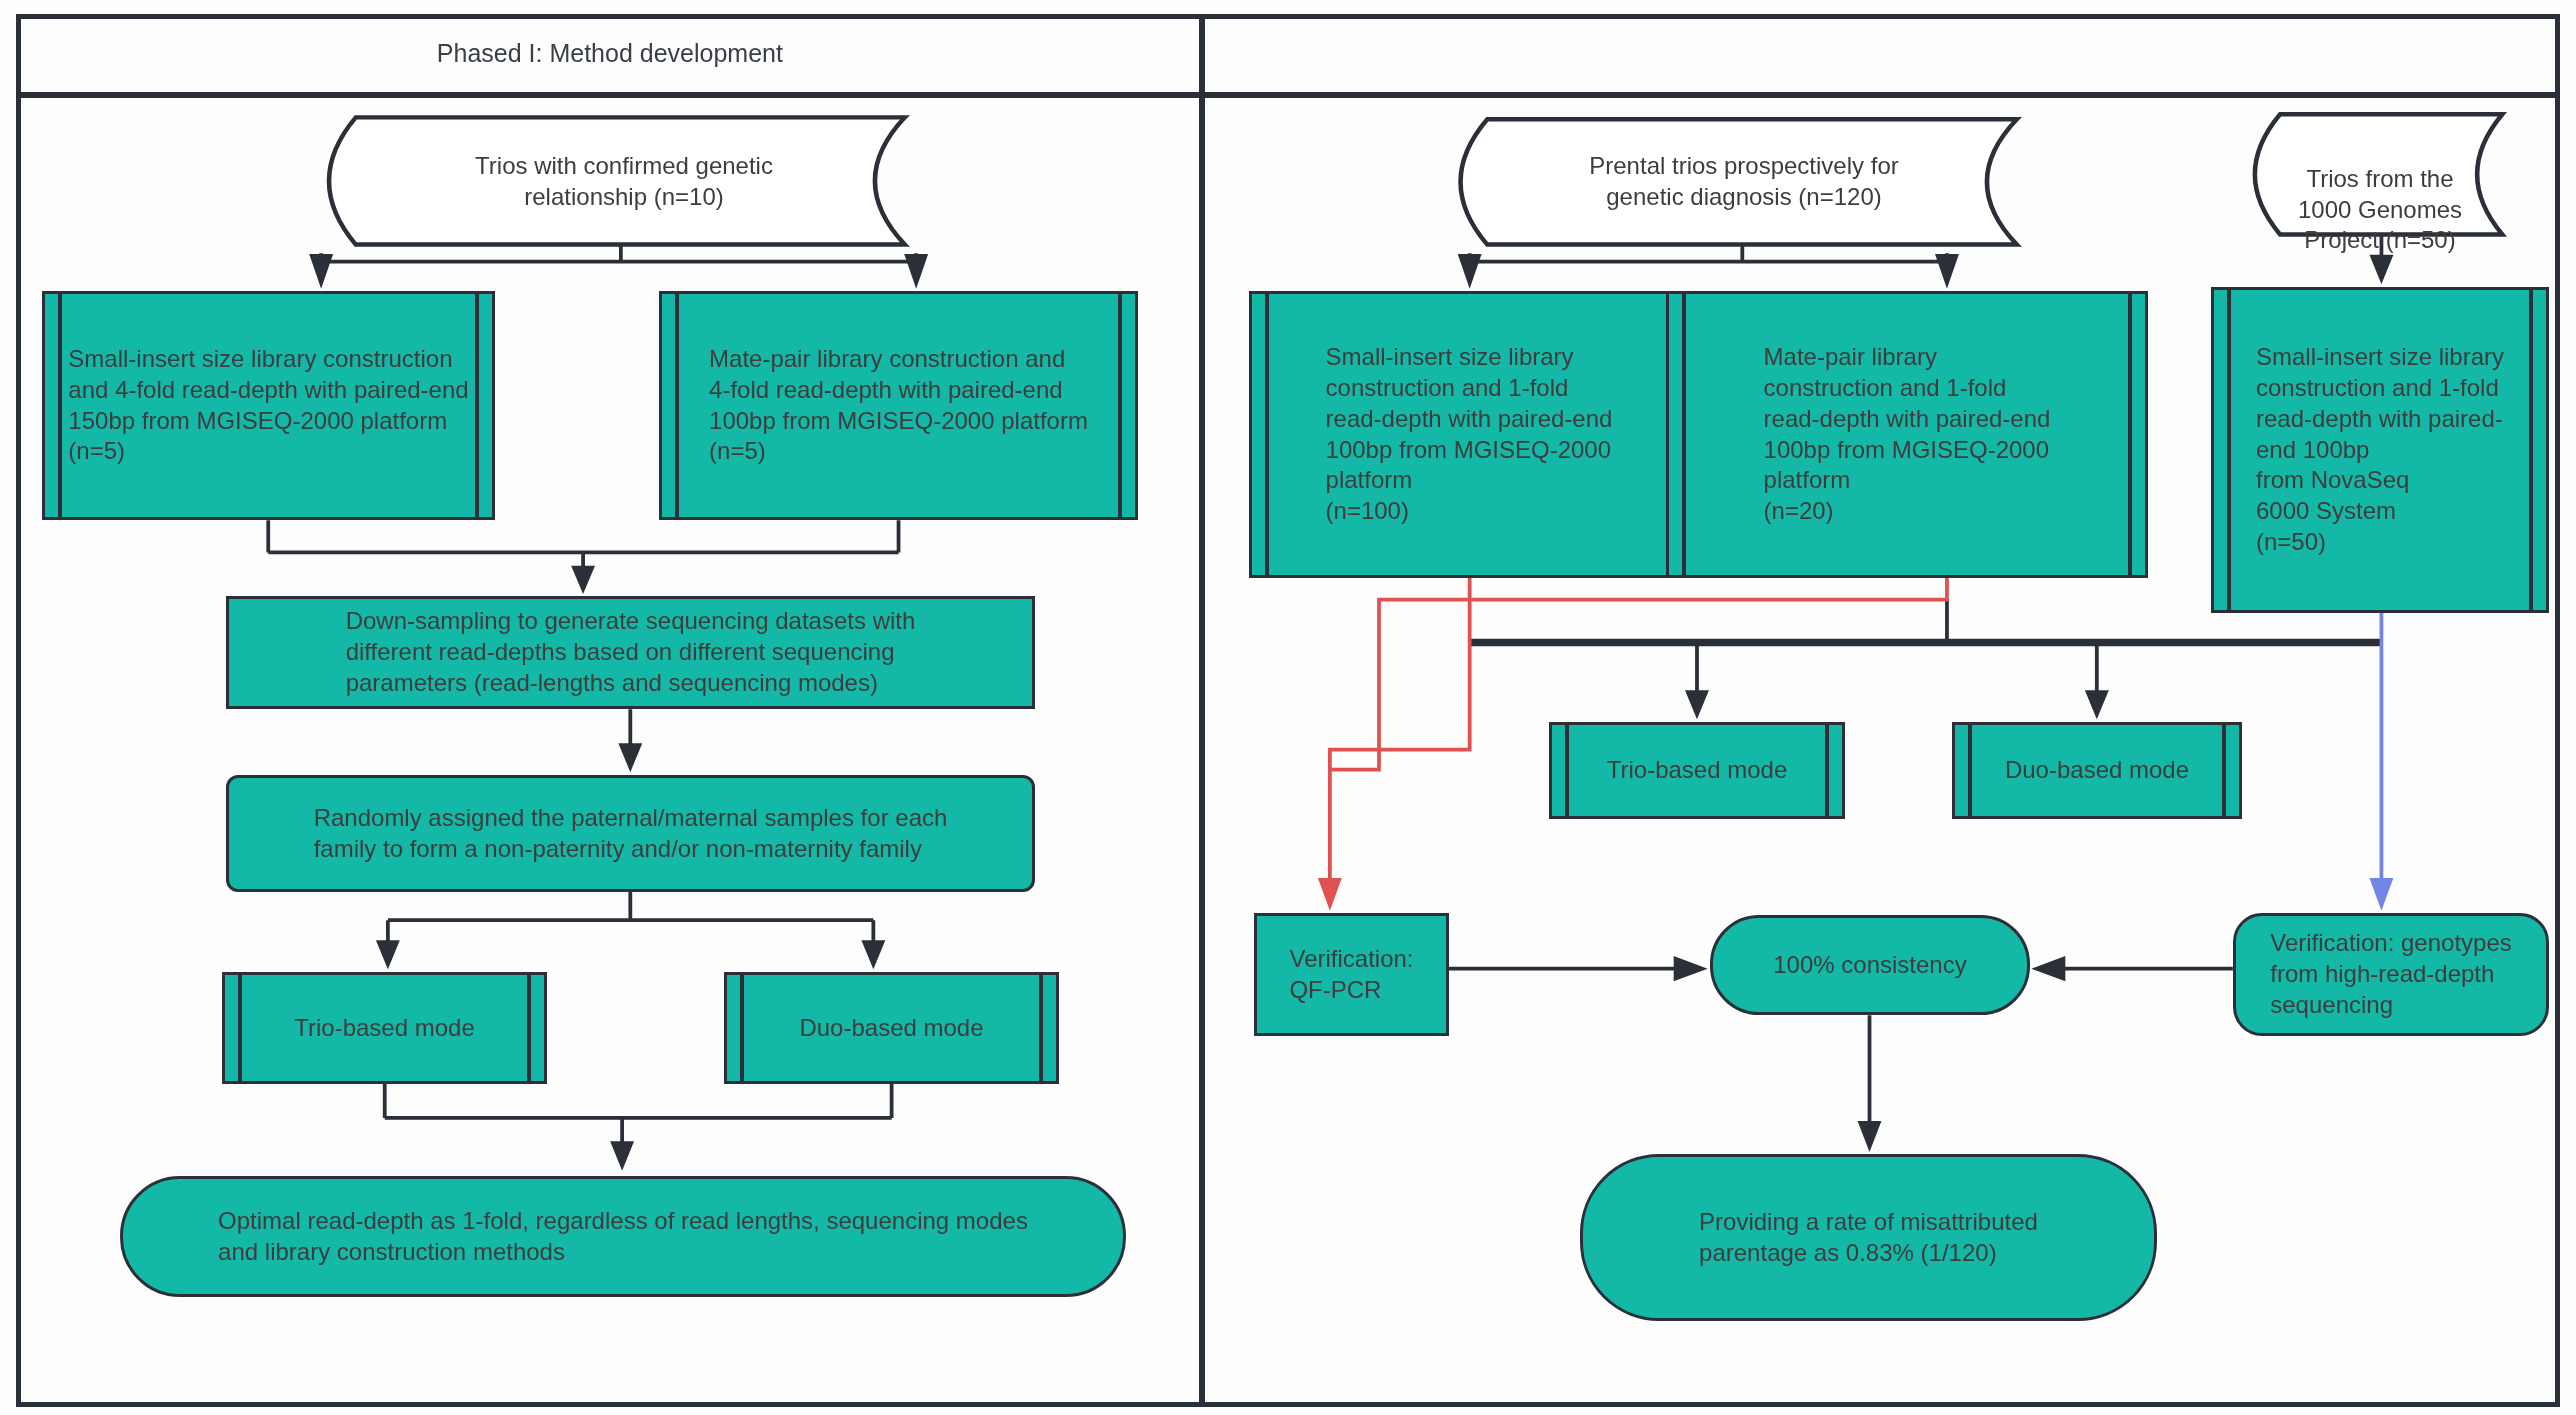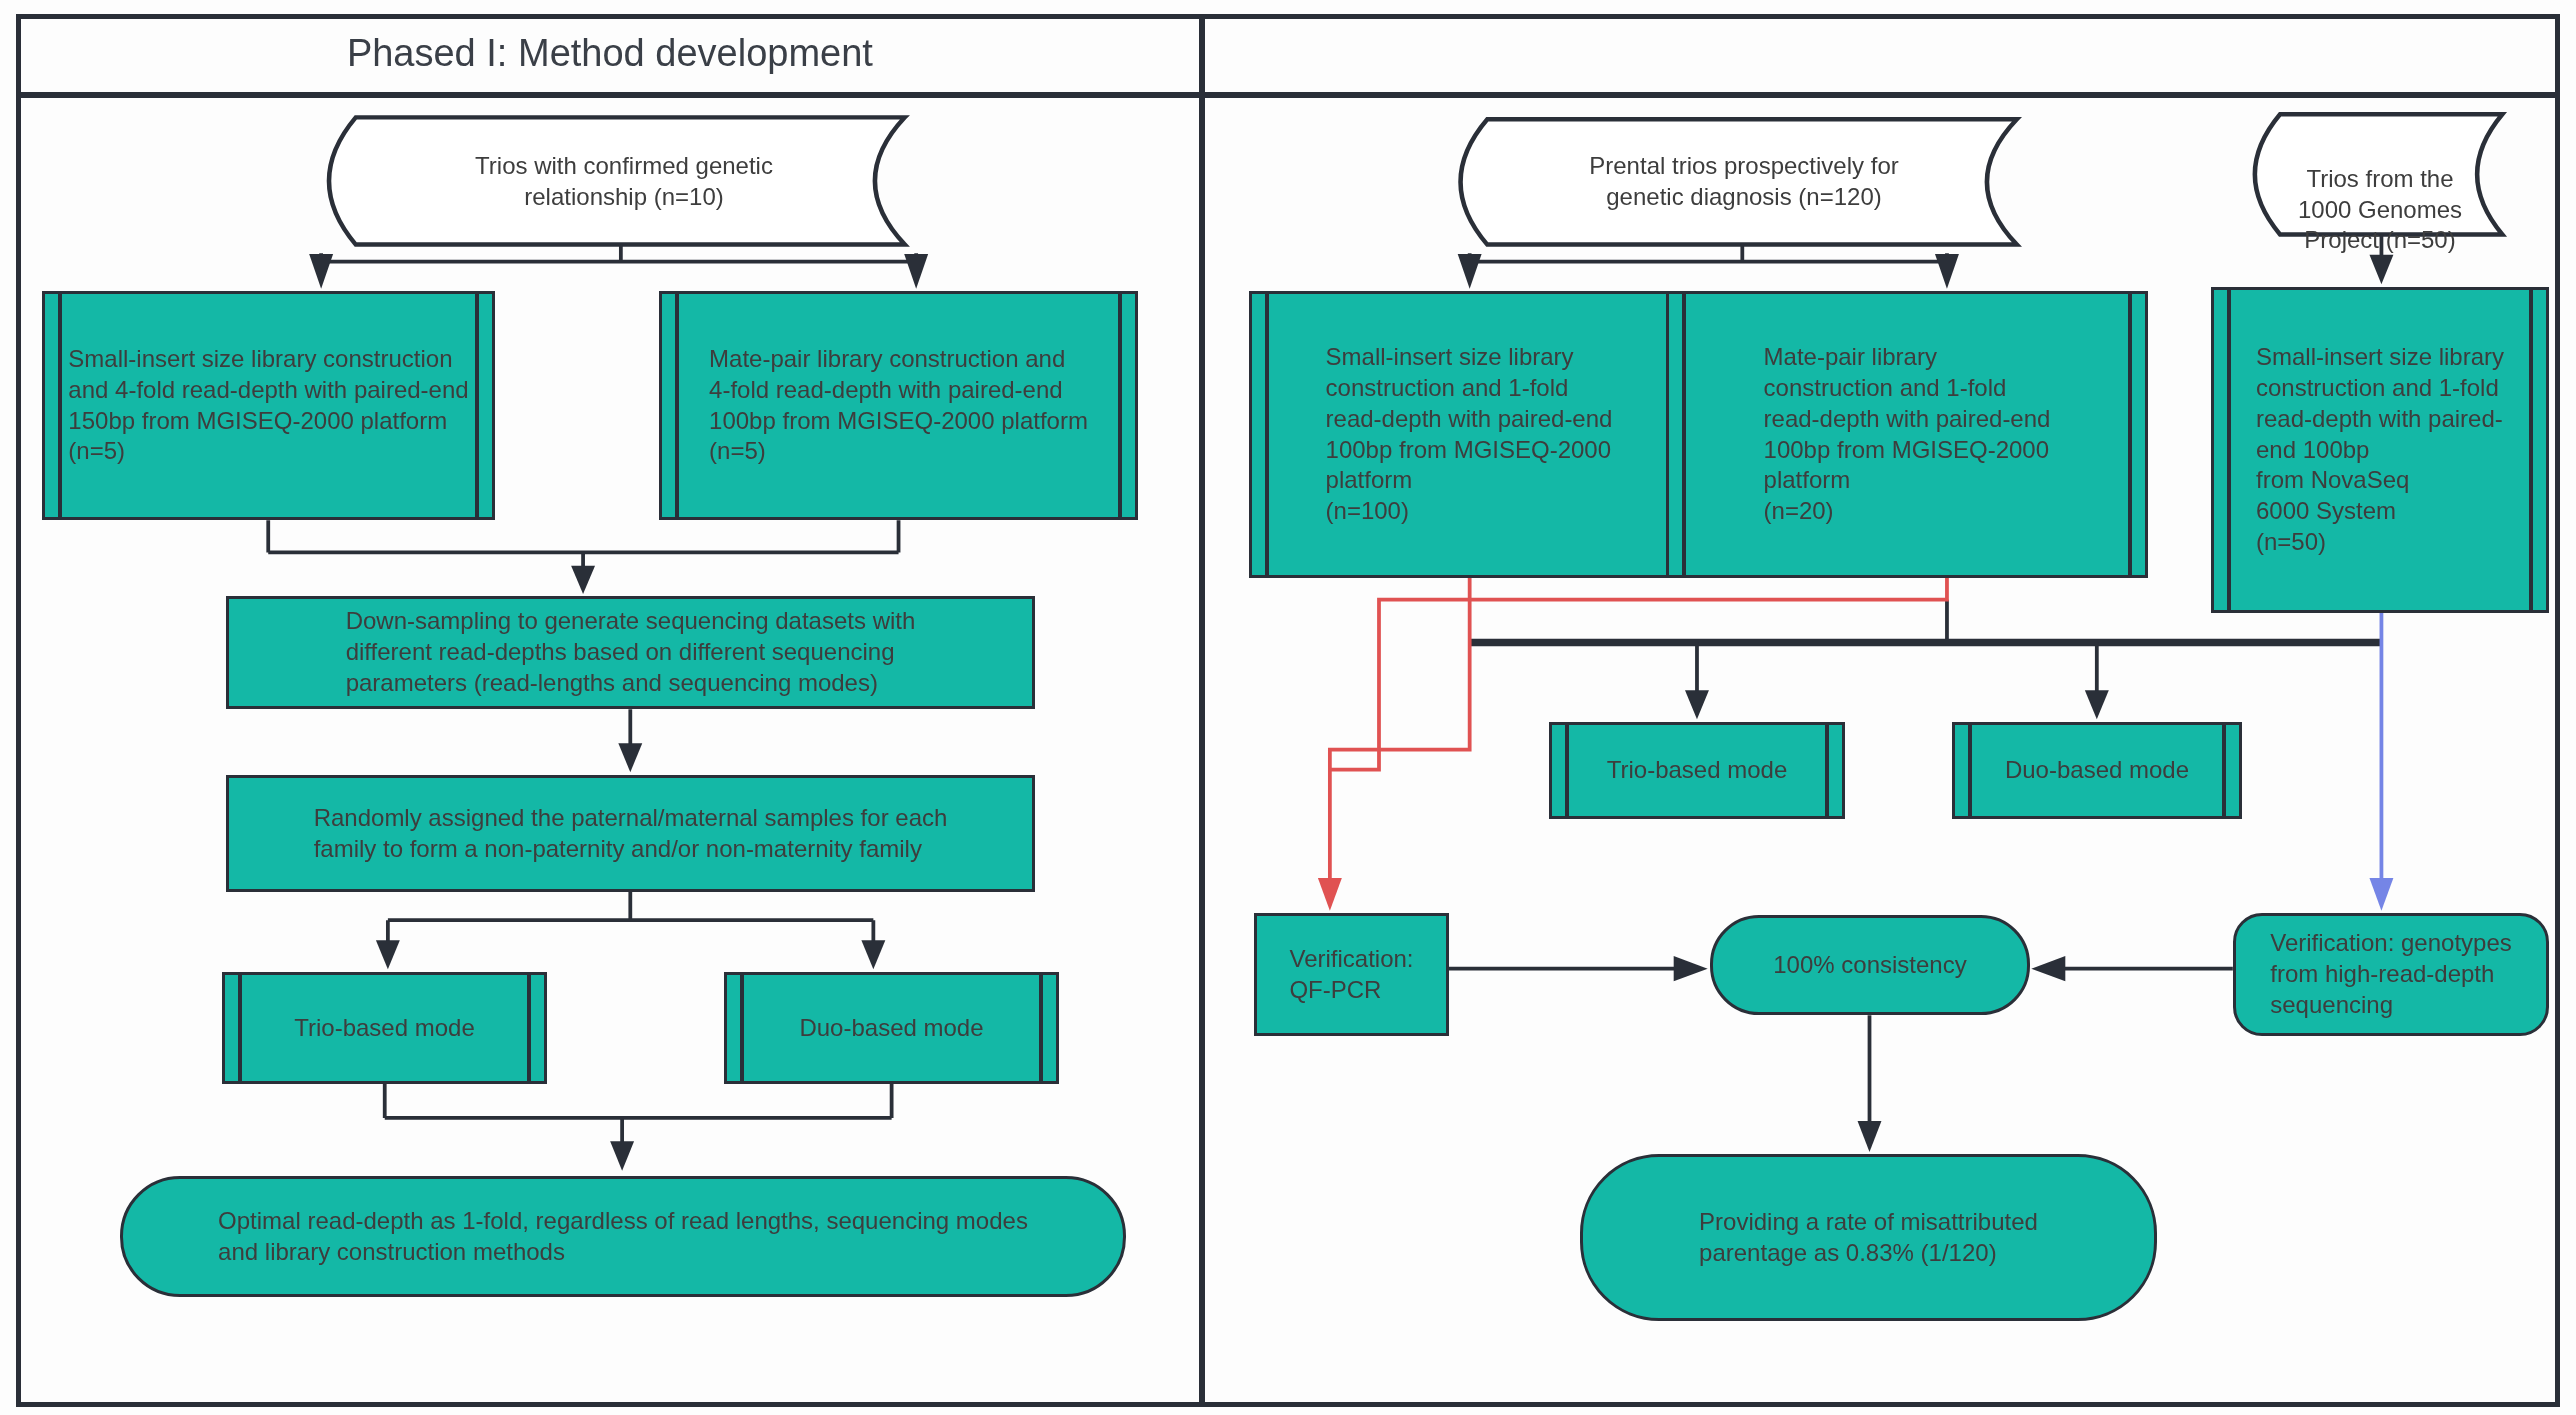--- a/index.html
+++ b/index.html
@@ -2,21 +2,21 @@
 <html style="--line: #2a2f38; --red: #e05252; --blue: #7585e6;font-size:10px"><head>
 <meta charset="utf-8">
 <style>
   :root { --line:#2a2f38; --red:#e05252; --blue:#7585e6; --text:#3d3d3d; }
   * { margin:0; padding:0; box-sizing:border-box; }
   body { background:#fff; font-family:"Liberation Sans","DejaVu Sans",sans-serif; }
   #canvas { position:relative; width:2576px; height:1416px; background:#fdfdfd; overflow:hidden; }
   .frame { position:absolute; left:15.7px; top:14px; width:2544px; height:1393px; border:5.7px solid var(--line); background:transparent; }
   .vdivider { position:absolute; left:1199px; top:14px; width:5.7px; height:1393px; background:var(--line); }
   .titlesep { position:absolute; left:15.7px; top:92px; width:2544px; height:5.7px; background:var(--line); }
-  .paneltitle { position:absolute; top:14px; height:78px; display:flex; align-items:center; justify-content:center; font-size:38px; color:#3a3f47; }
+  .paneltitle { position:absolute; top:14px; height:78px; display:flex; align-items:center; justify-content:center; font-size:25px; color:#3a3f47; }
   .node { position:absolute; display:flex; align-items:center; justify-content:center; text-align:left; background:#14b8a6; border:3.8px solid var(--line); color:var(--text); z-index:2; }
   .node-text { white-space:pre-line; font-size:24px; line-height:1.28; }
   .pre::before, .pre::after { content:""; position:absolute; top:0; bottom:0; width:4.4px; background:var(--line); }
   .pre::before { left:12.6px; }
   .pre::after { right:12.6px; }
   .stadium96 { border-radius:60px; }
   .stadium78 { border-radius:49px; }
   .stadium125 { border-radius:79px; }
   .doc-label { position:absolute; display:flex; align-items:center; justify-content:center; text-align:center; color:var(--text); z-index:3; background:transparent; border:none; }
   svg.layer { position:absolute; left:0; top:0; z-index:1; }
@@ -113,21 +113,21 @@
 100bp from MGISEQ-2000 platform
 (n=5)</span>
   </div>
 
   <div class="node" style="left:226px; top:596px; width:809px; height:113px;">
     <span class="node-text">Down-sampling to generate sequencing datasets with
 different read-depths based on different sequencing
 parameters (read-lengths and sequencing modes)</span>
   </div>
 
-  <div class="node" style="left:226px; top:775px; width:809px; height:117px;">
+  <div class="node" style="left:226px; top:775px; width:809px; height:117px;border-radius:12px;">
     <span class="node-text">Randomly assigned the paternal/maternal samples for each
 family to form a non-paternity and/or non-maternity family</span>
   </div>
 
   <div class="node pre" style="left:222px; top:972px; width:325px; height:112px;">
     <span class="node-text">Trio-based mode</span>
   </div>
 
   <div class="node pre" style="left:724px; top:972px; width:335px; height:112px;">
     <span class="node-text">Duo-based mode</span>

